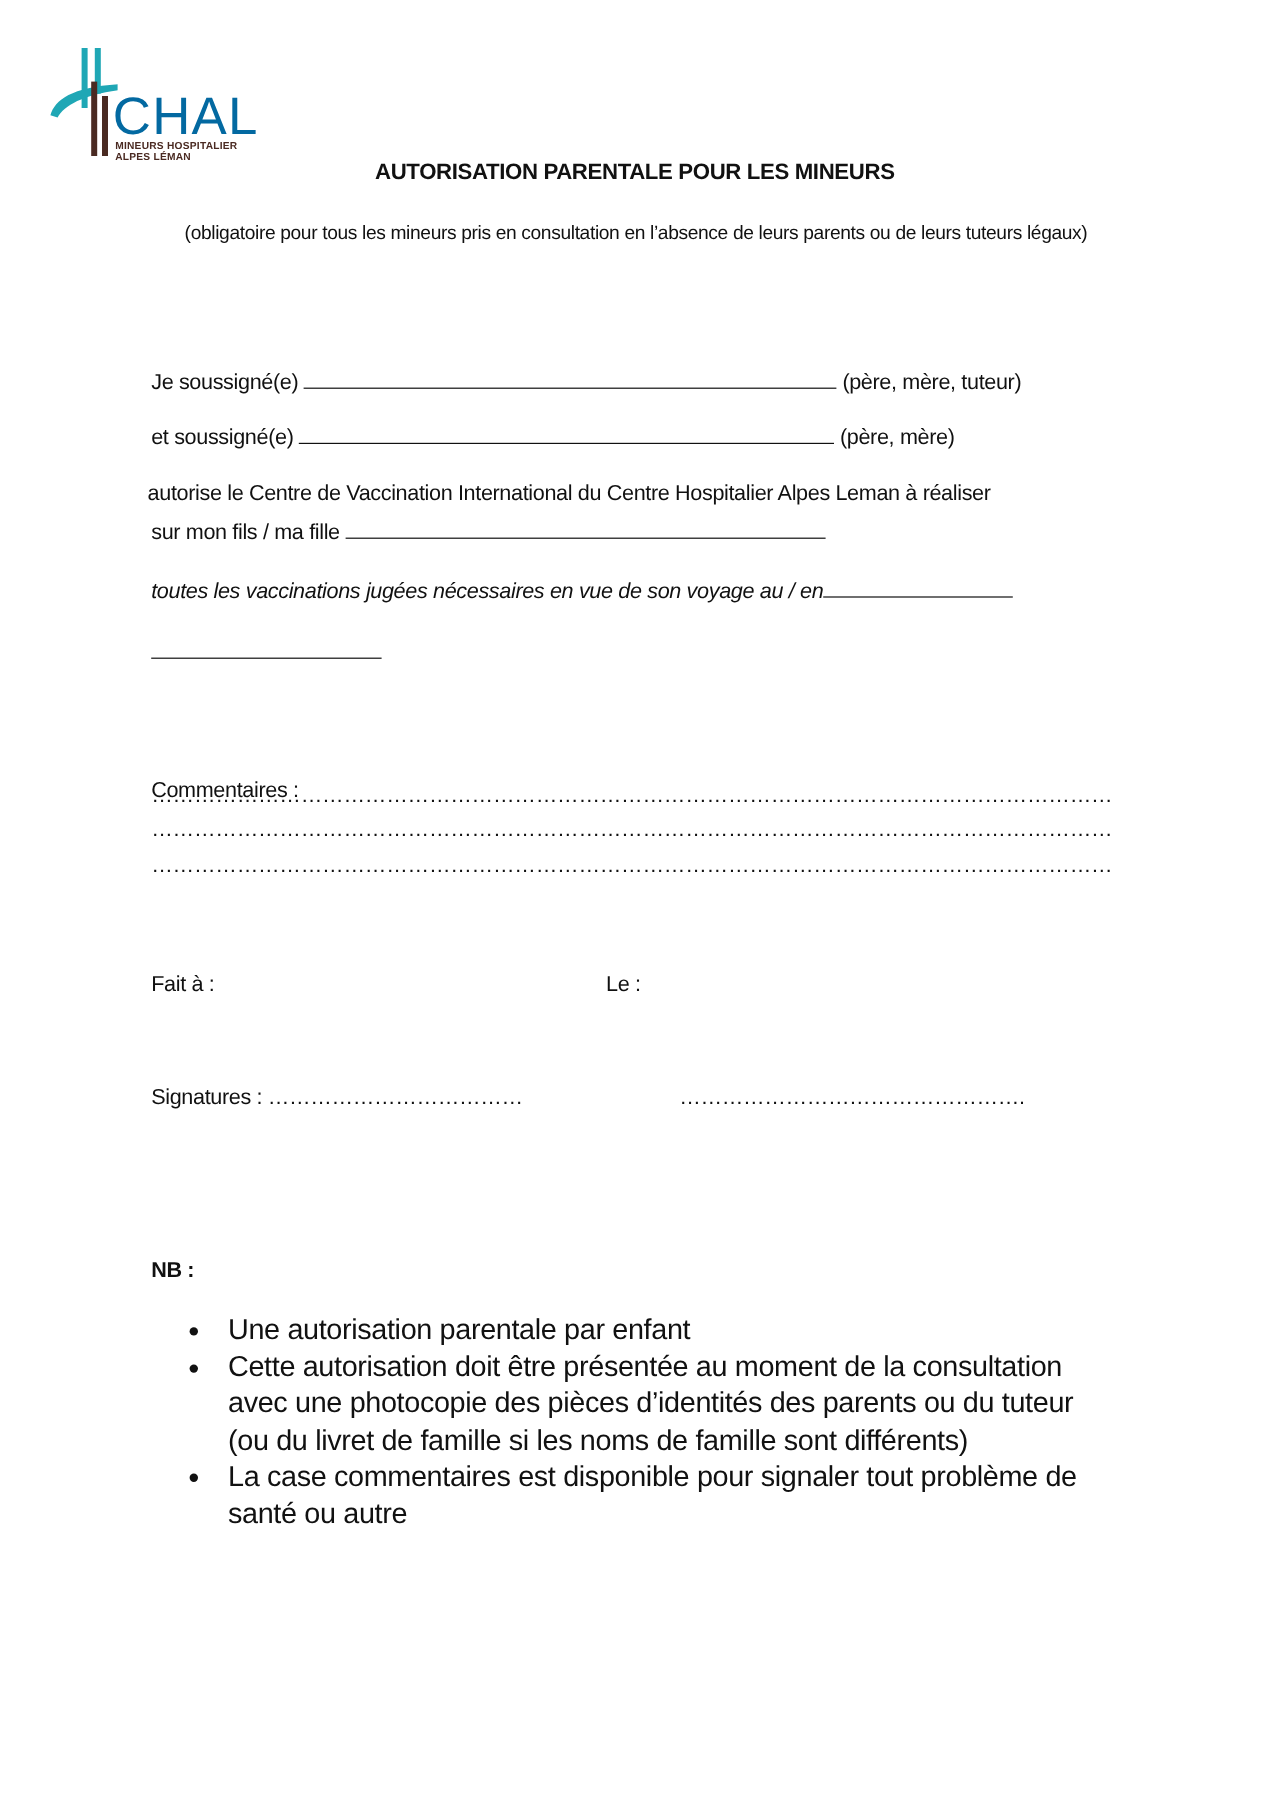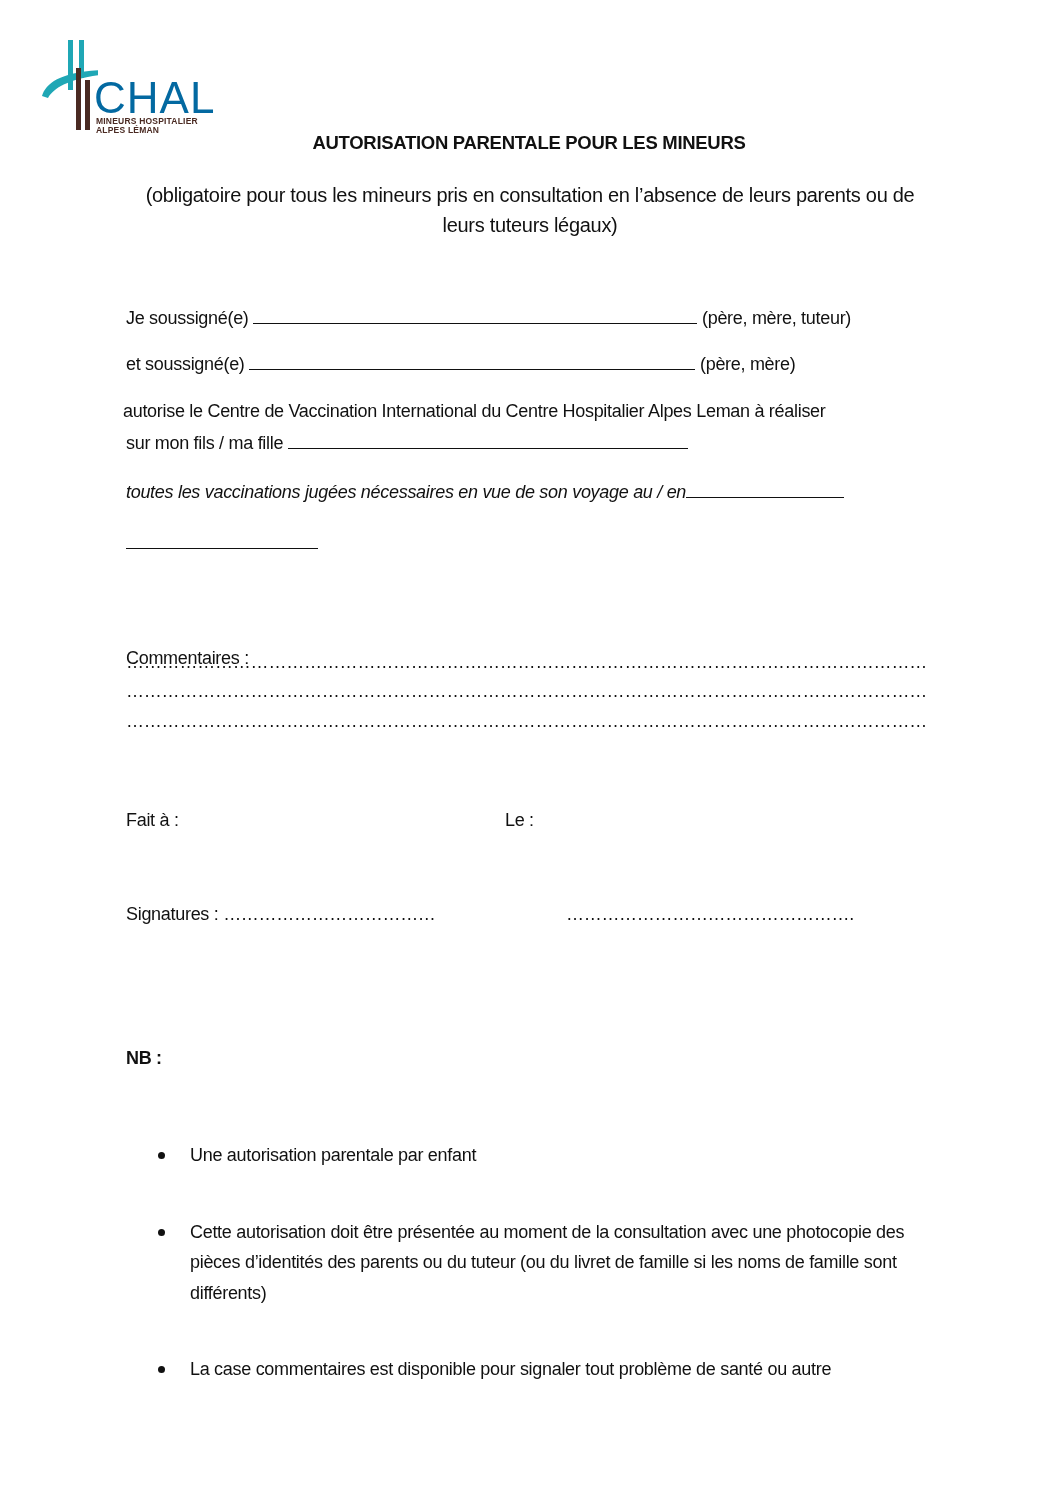--- a/index.html
+++ b/index.html
@@ -6,27 +6,27 @@
   body { width: 1058px; height: 1497px; position: relative; overflow: hidden;
          font-family: "Liberation Sans", "DejaVu Sans", sans-serif; color: #111; }
   .abs { position: absolute; }
   .logo { left: 38px; top: 38px; width: 170px; height: 95px; }
   .logo-chal { position: absolute; left: 56px; top: 38px; font-size: 44px; color: #0369a1;
                letter-spacing: 1px; line-height: 1; font-family: "Liberation Sans", sans-serif; }
   .logo-sub { position: absolute; left: 58px; font-size: 8.5px; font-weight: bold; color: #4a2a22;
               line-height: 1; letter-spacing: 0.2px; }
   .title { left: 0; width: 1058px; top: 132px; text-align: center; font-weight: bold; font-size: 18.5px;
            letter-spacing: -0.3px; }
-  .subtitle { left: 130px; width: 800px; top: 180px; text-align: center; font-size: 20px; line-height: 30px;
+  .subtitle { left: 130px; width: 800px; top: 180px; text-align: center; font-size: 16px; line-height: 30px;
               letter-spacing: -0.3px; }
   .line { font-size: 18px; letter-spacing: -0.3px; white-space: nowrap; }
   .blank { display: inline-block; border-bottom: 1.6px solid #111; vertical-align: baseline; height: 14px; }
   .dots { font-size: 18px; letter-spacing: -0.2px; overflow: hidden; white-space: nowrap; }
   .nb-list { left: 126px; top: 1094px; width: 820px; margin: 0; padding: 0; list-style: none; }
-  .nb-list li { position: relative; padding-left: 64px; font-size: 18px; line-height: 30.5px; letter-spacing: -0.3px; margin-top: 46px; }
+  .nb-list li { position: relative; padding-left: 64px; font-size: 24px; line-height: 30.5px; letter-spacing: -0.3px; }
   .bullet { position: absolute; left: 32px; top: 12px; width: 7px; height: 7px; background: #111; border-radius: 50%; }
 </style>
 </head>
 <body>
 
 <div class="abs logo">
   <svg width="60" height="95" viewBox="0 0 60 95" style="position:absolute;left:0;top:0">
     <rect x="30" y="2" width="5" height="50" fill="#1fa7b5"></rect>
     <rect x="41" y="2" width="5" height="38" fill="#1fa7b5"></rect>
     <path d="M4 58 C 10 38, 40 24, 150 36 C 60 30, 20 42, 10 60 Z" fill="#1fa7b5"></path>

